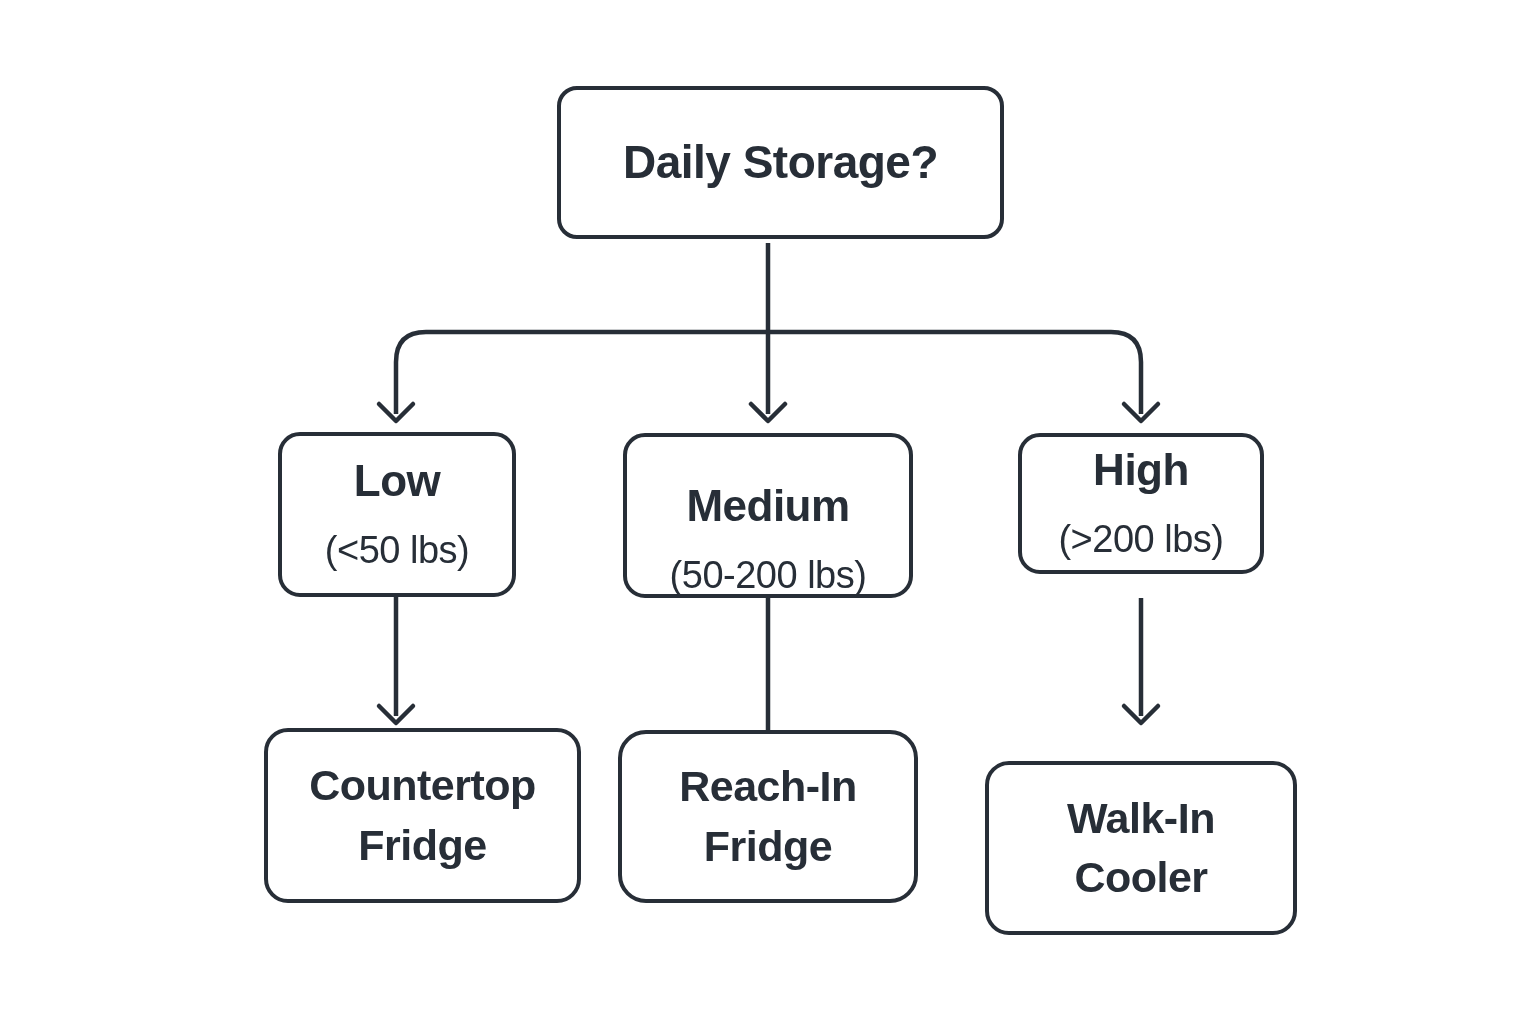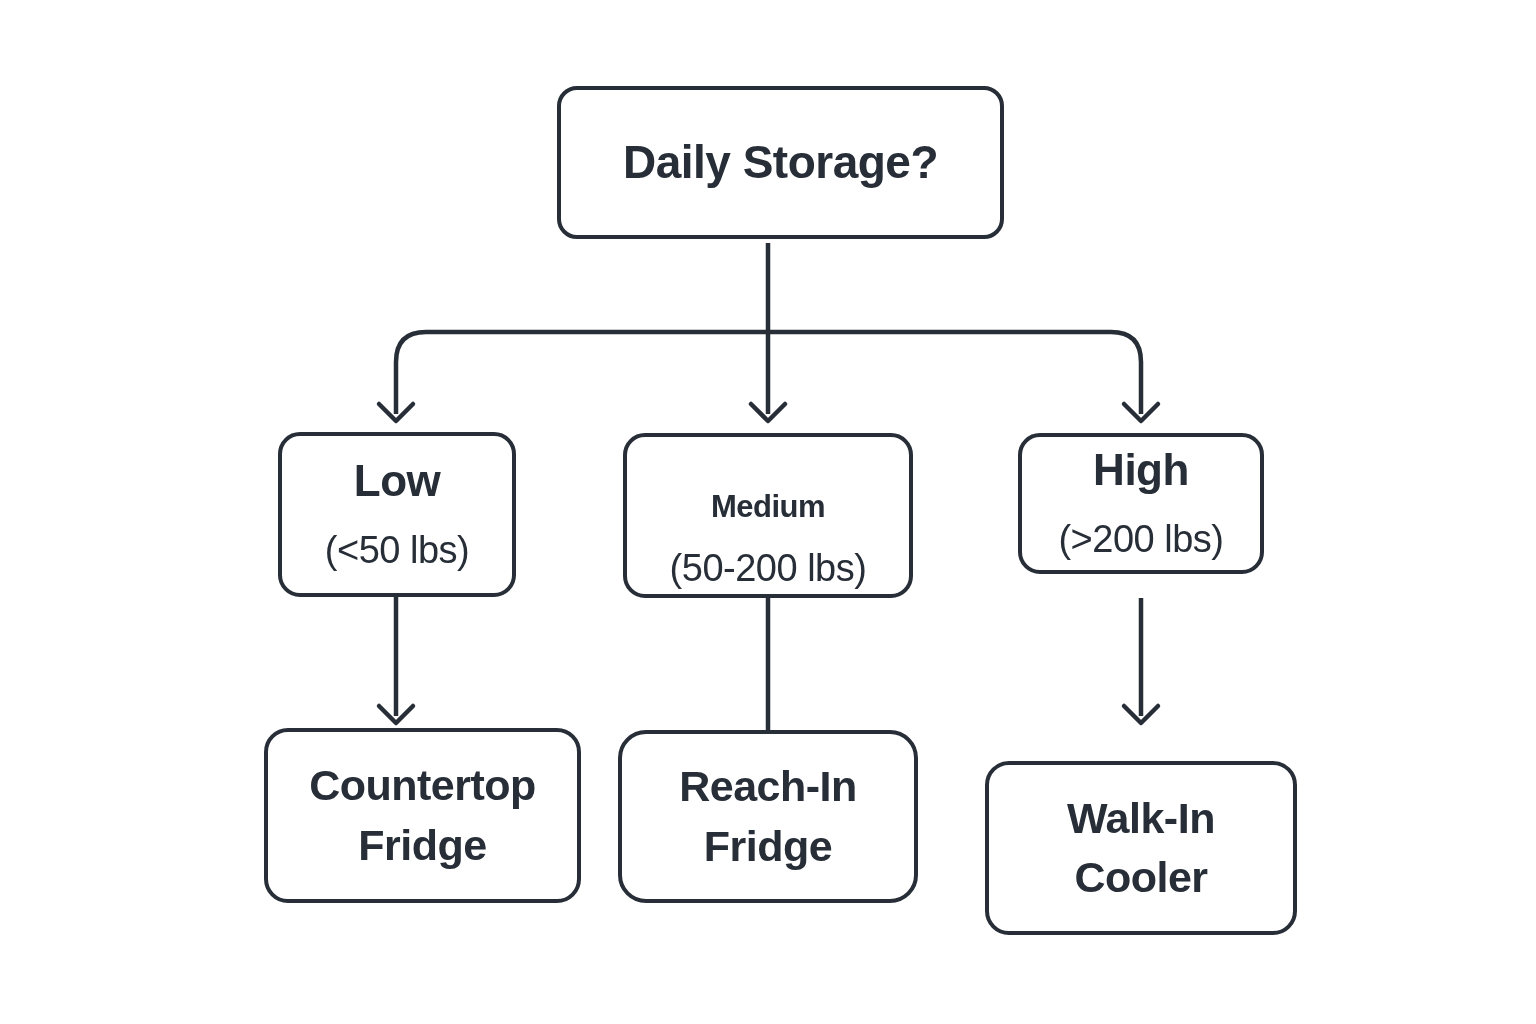--- a/index.html
+++ b/index.html
@@ -101,21 +101,21 @@
   <div class="node root">
     <div class="node-title">Daily Storage?</div>
   </div>
 
   <div class="node low">
     <div class="node-title" style="font-size:44px;text-align:right;">Low</div>
     <div class="node-sub">(&lt;50 lbs)</div>
   </div>
 
   <div class="node medium">
-    <div class="node-title" style="font-size:31px;margin-top:48px;">Medium</div>
+    <div class="node-title" style="font-size:44px;margin-top:48px;">Medium</div>
     <div class="node-sub">(50-200 lbs)</div>
   </div>
 
   <div class="node high">
     <div class="node-title" style="font-size:44px;">High</div>
     <div class="node-sub">(&gt;200 lbs)</div>
   </div>
 
   <div class="node countertop">
     <div class="node-result">Countertop Fridge</div>

